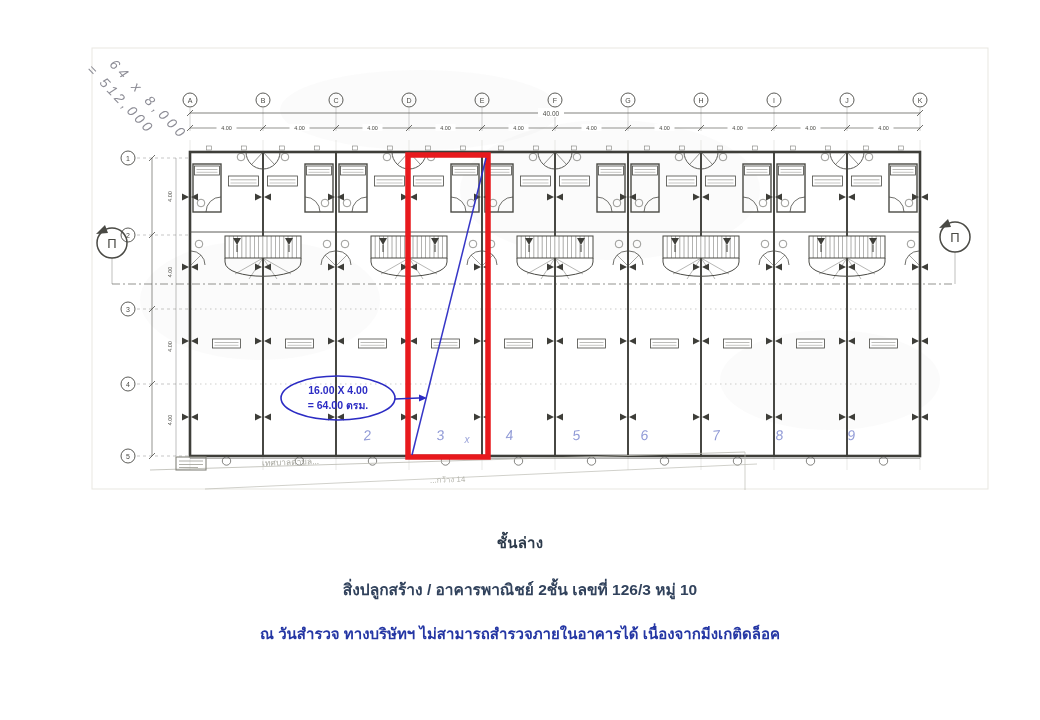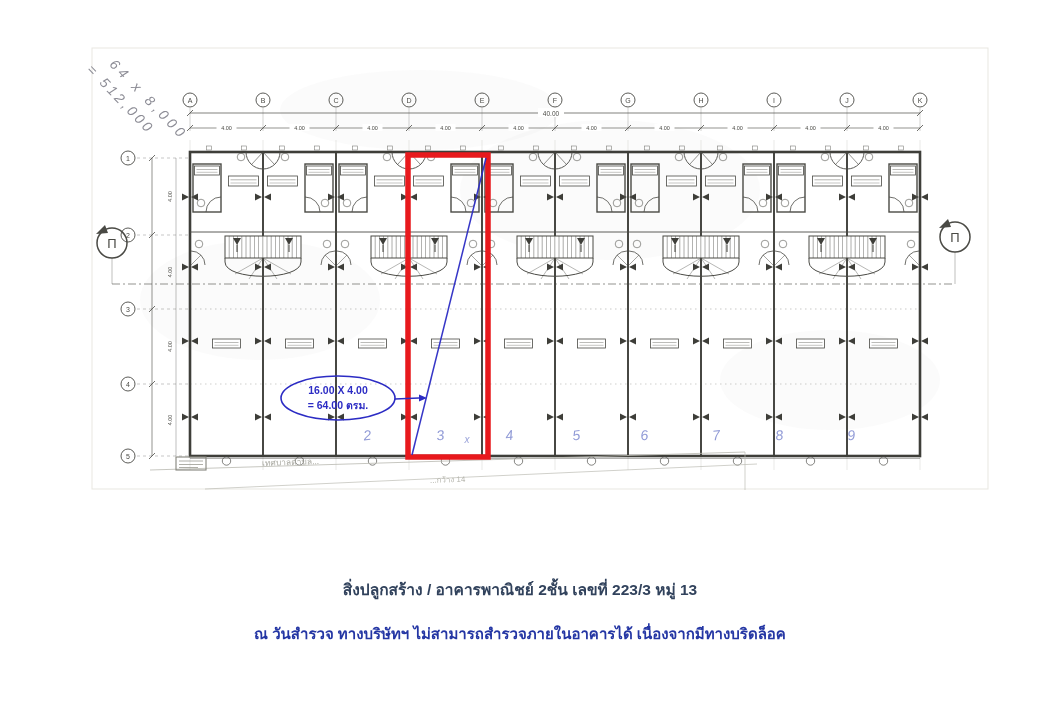--- a/index.html
+++ b/index.html
@@ -622,17 +622,18 @@
         <line x1="486" y1="158" x2="412" y2="455" stroke="#2c2cc4" stroke-width="1.5" opacity="0.95"></line>
         <g>
           <ellipse cx="338" cy="398" rx="57" ry="22" fill="none" stroke="#2c2cc4" stroke-width="1.6"></ellipse>
           <text x="338" y="394" font-size="10.5" fill="#2c2cc4" font-family="&quot;Liberation Sans&quot;,sans-serif" text-anchor="middle" font-weight="bold">16.00 X 4.00</text>
           <text x="338" y="409" font-size="10.5" fill="#2c2cc4" font-family="&quot;Liberation Sans&quot;,sans-serif" text-anchor="middle" font-weight="bold">= 64.00 ตรม.</text>
           <line x1="395" y1="399" x2="419" y2="398" stroke="#2c2cc4" stroke-width="1.5"></line>
           <path d="M 419 394.5 L 427 398 L 419 401.5 Z" fill="#2c2cc4"></path>
         </g>
       </svg>
   </div>
-  <div class="caption caption-building">สิ่งปลูกสร้าง / อาคารพาณิชย์ 2ชั้น เลขที่ 223/3 หมู่ 13</div>
+  <div class="caption caption-floor">ชั้นล่าง</div>
+  <div class="caption caption-building">สิ่งปลูกสร้าง / อาคารพาณิชย์ 2ชั้น เลขที่ 126/3 หมู่ 10</div>
   <div class="caption caption-note">
-    <div>ณ วันสำรวจ ทางบริษัทฯ ไม่สามารถสำรวจภายในอาคารได้ เนื่องจากมีทางบริดล็อค</div>
+    <div>ณ วันสำรวจ ทางบริษัทฯ ไม่สามารถสำรวจภายในอาคารได้ เนื่องจากมีงเกติดล็อค</div>
   </div>
 </div>
 
 </body></html>

